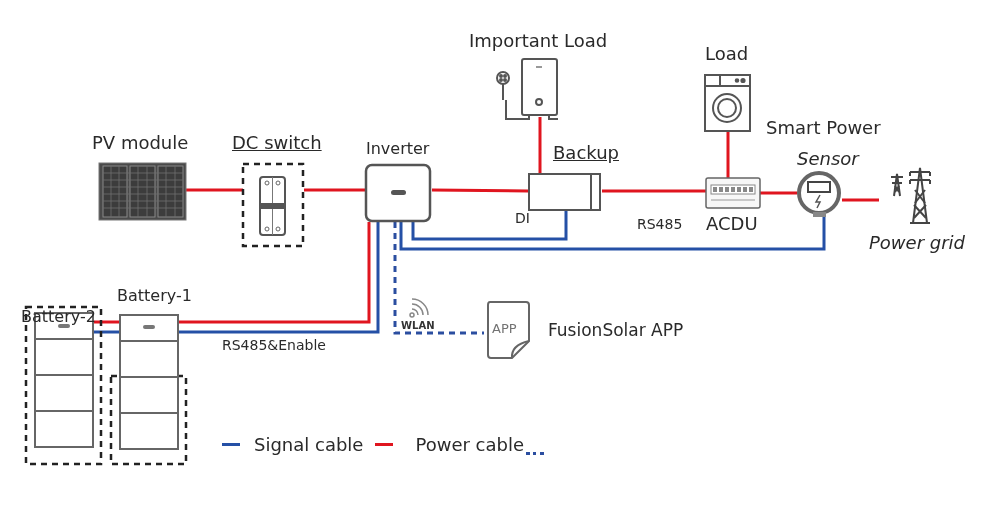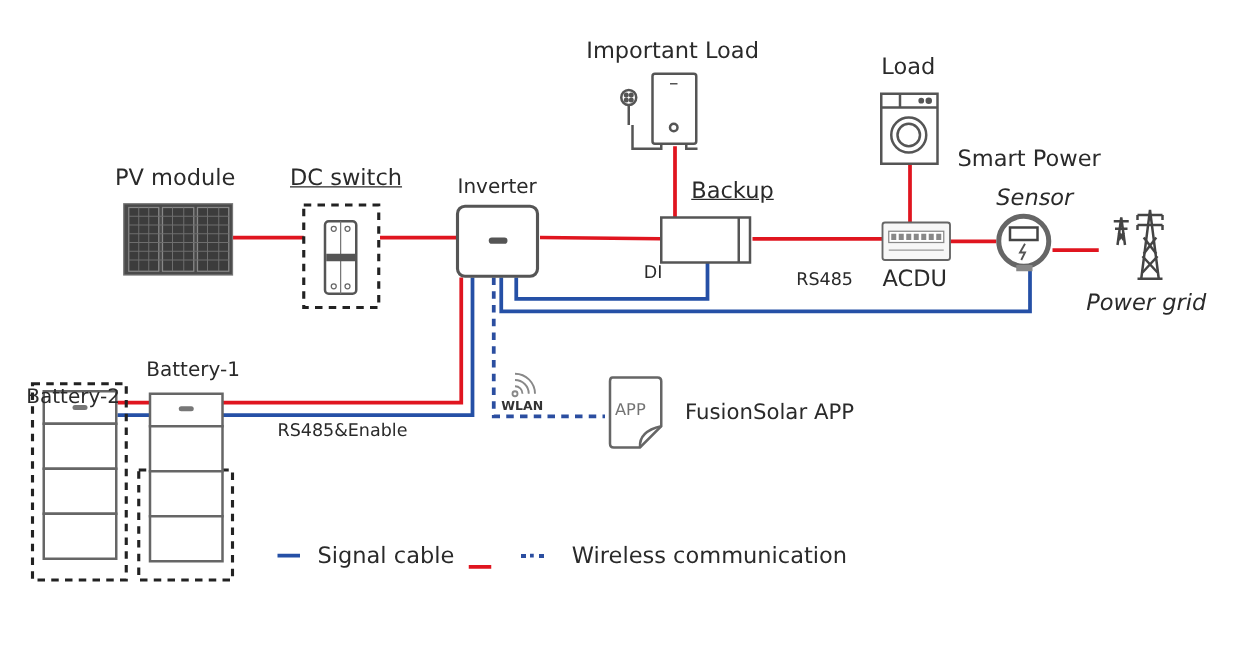--- a/index.html
+++ b/index.html
@@ -199,18 +199,18 @@
 <span class="lbl" style="left:492px;top:321px;font-size:13px;color:#737373;">APP</span>
 <span class="lbl lbl-lg" style="left:534px;top:320px;font-size:17px;margin-left:14px;">FusionSolar APP</span>
 
 <div class="legend">
   <div class="item">
     <span class="sw" style="background:#2550a6;"></span>
     <span>Signal cable</span>
   </div>
   <div class="item">
     <span class="sw" style="background:#e0151f;margin-right:22px;"></span>
+    <span>Power cable</span>
   </div>
   <div class="item">
     <span class="sw dot" style="margin-left:-10px;margin-right:22px;"></span>
-    <span>Wireless communication</span>
   </div>
 </div>
 
 </body></html>

